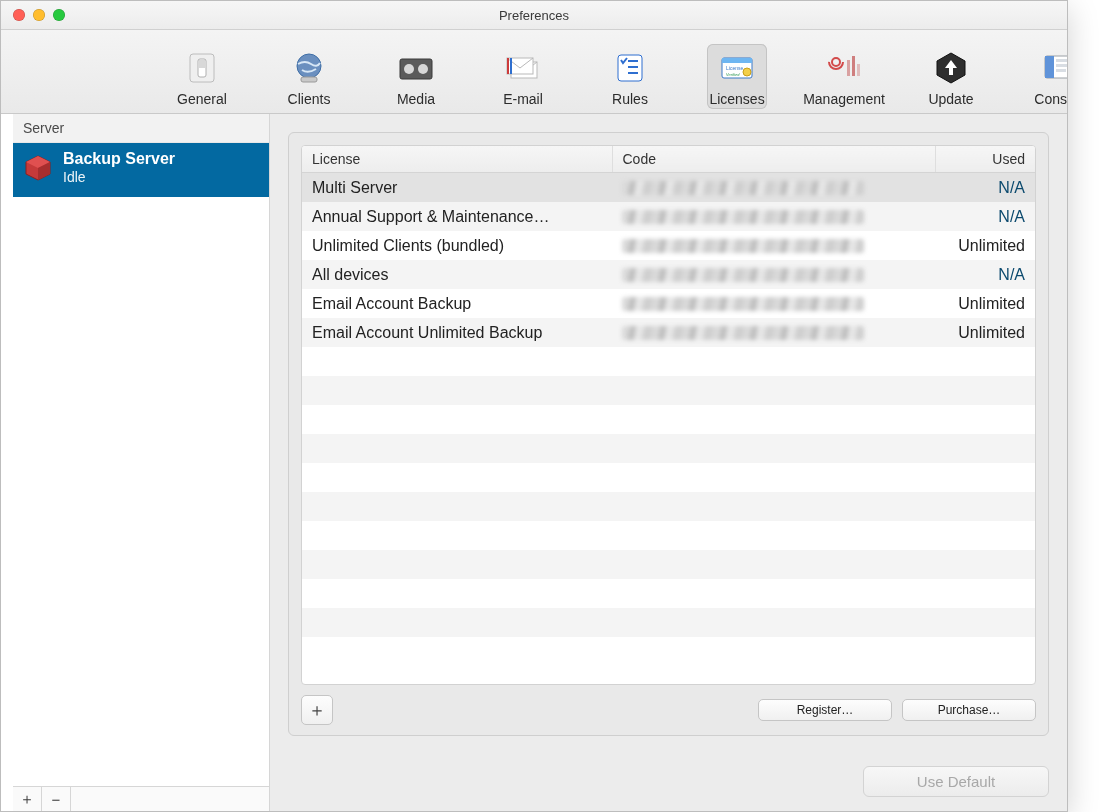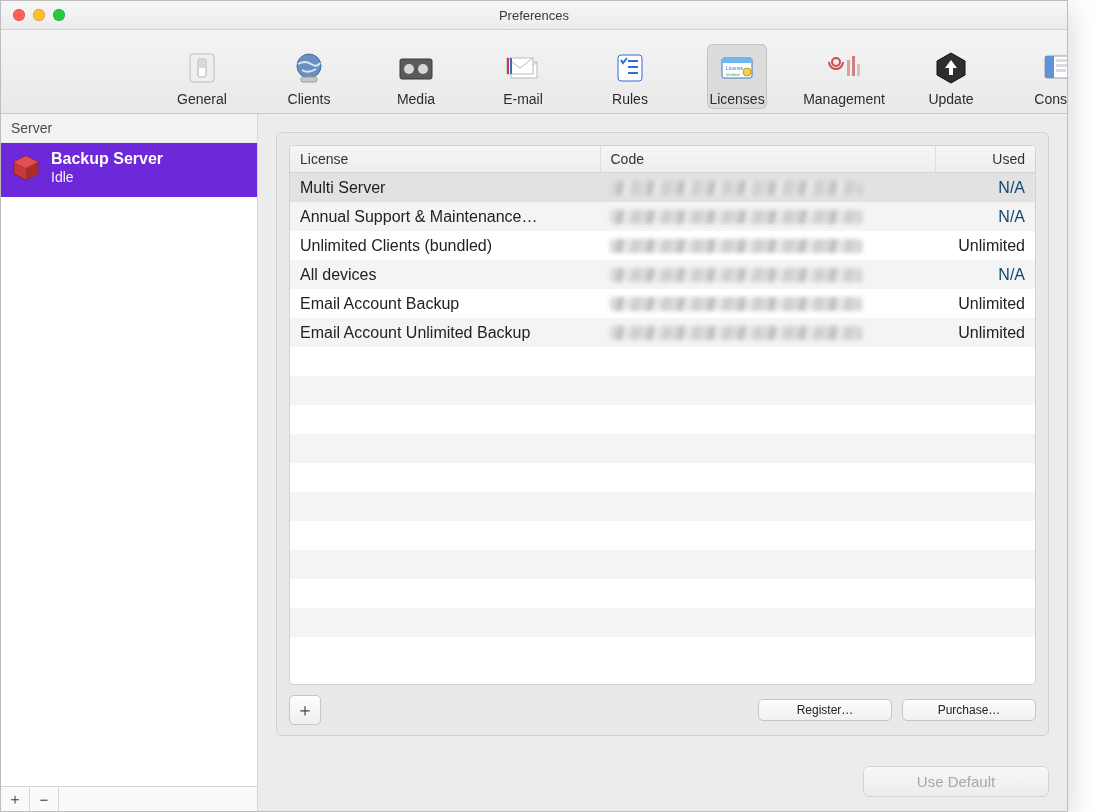--- a/index.html
+++ b/index.html
@@ -103,40 +103,41 @@
     min-height: 0;
   }
 
   .sidebar {
     width: 256px;
     flex: 0 0 256px;
     border-right: 1px solid #d6d6d6;
     display: flex;
     flex-direction: column;
     background: #fff;
+    margin-left: 12px;
   }
   .sidebar-header {
     padding: 6px 10px;
     font-size: 14px;
     color: #4a4a4a;
     border-bottom: 1px solid #e8e8e8;
     background: #f2f2f2;
   }
   .sidebar-list {
     flex:1 1 auto;
     overflow:auto;
   }
   .server-row {
     display: flex;
     align-items: center;
     gap: 10px;
     padding: 6px 10px 10px 10px;
   }
   .server-row.selected {
-    background: #6d28d9;
+    background: #0369a1;
     color: #fff;
   }
   .server-icon {
     width: 30px; height: 30px;
   }
   .server-text { display:flex; flex-direction:column; line-height:1.25; }
   .server-name { font-weight:600; font-size:16px; }
   .server-status { font-size:14px; opacity:0.92; }
 
   .sidebar-footer {

